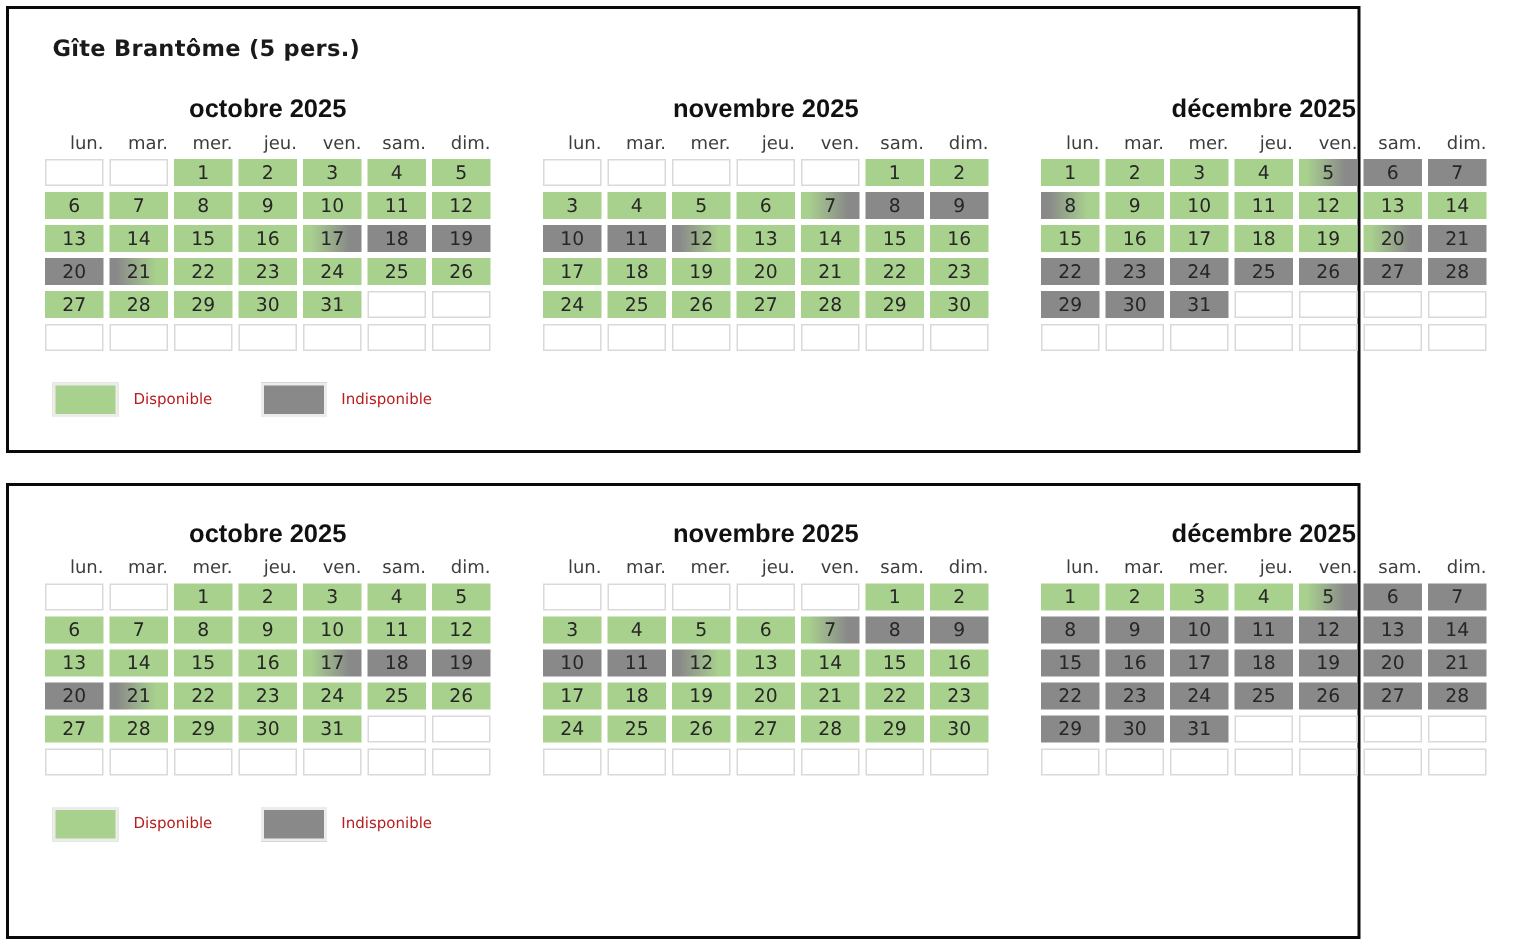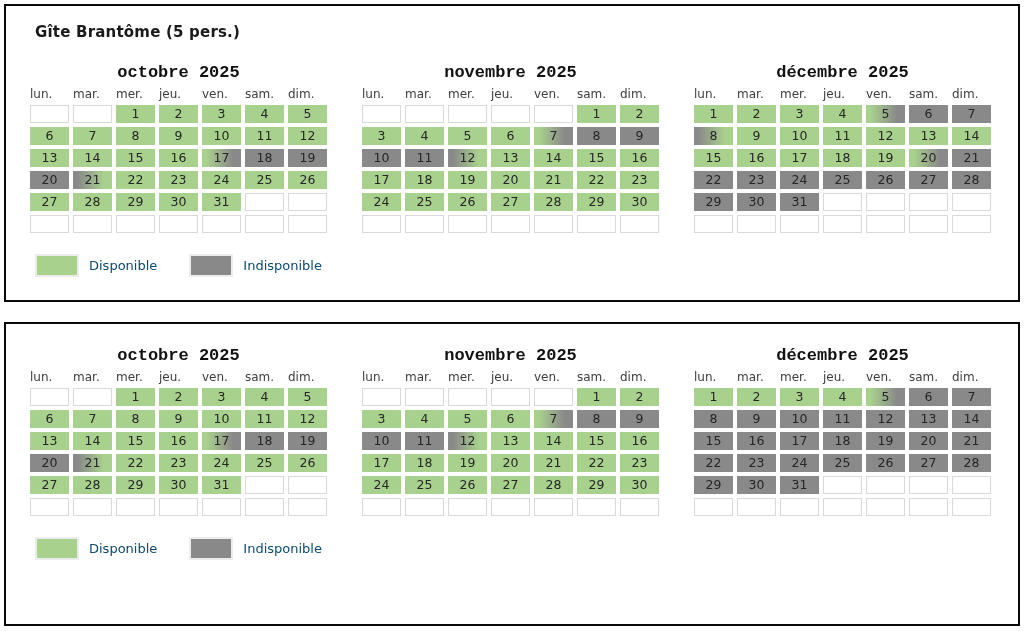--- a/index.html
+++ b/index.html
@@ -13,21 +13,21 @@
     padding: 0;
     background: #ffffff;
     width: 1024px;
     height: 631px;
     font-family: "DejaVu Sans", "Liberation Sans", sans-serif;
     position: relative;
   }
   .panel {
     position: absolute;
     left: 4px;
-    width: 1016px;
+    width: 903px;
     box-sizing: border-box;
     border: 2px solid #0a0a0a;
     background: #ffffff;
   }
   #panel-0 { top: 4px; height: 298px; }
   #panel-1 { top: 322px; height: 304px; }
 
   .panel-title {
     margin: 17px 0 0 29px;
     font-size: 15px;
@@ -36,34 +36,34 @@
     letter-spacing: 0.2px;
   }
   .months {
     display: flex;
     gap: 35px;
     margin: 22px 0 0 24px;
   }
   .month { width: 297px; }
   .month-title {
     text-align: center;
-    font-family: Liberation Mono, monospace;
+    font-family: Liberation Sans, sans-serif;
     font-weight: bold;
     font-size: 17px;
     color: #111111;
     margin-bottom: 4px;
   }
   .day-headers {
     display: grid;
     grid-template-columns: repeat(7, 39px);
     gap: 4px;
     margin-bottom: 3px;
   }
   .day-header {
-    text-align: left;
+    text-align: right;
     font-size: 12px;
     color: #3d3d3d;
     line-height: 16px;
   }
   .month-grid {
     display: grid;
     grid-template-columns: repeat(7, 39px);
     gap: 4px;
   }
   .cell {
@@ -89,22 +89,22 @@
   .swatch {
     width: 40px;
     height: 19px;
     border: 2px solid #ececec;
     box-sizing: content-box;
   }
   .sw-a { background: var(--green); }
   .sw-u { background: var(--gray); margin-left: 32px; }
   .legend-label {
     margin-left: 10px;
-    font-size: 13px;
-    color: #0c4a6e;
+    font-size: 10px;
+    color: #b91c1c;
   }
 </style>
 </head>
 <body>
 
 <div class="panel" id="panel-0">
   <div class="panel-title">Gîte Brantôme (5 pers.)</div>
   <div class="months">
       <div class="month">
         <div class="month-title">octobre 2025</div>

